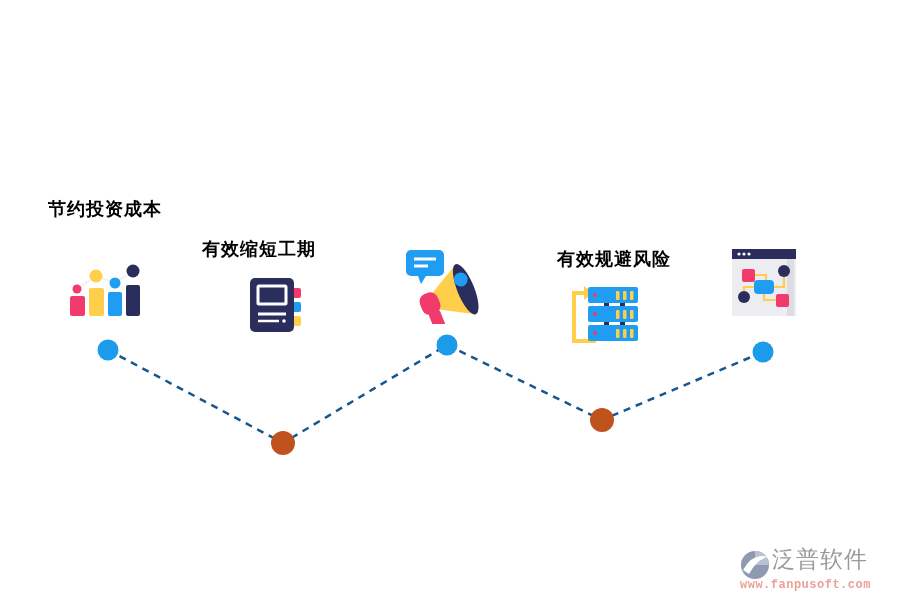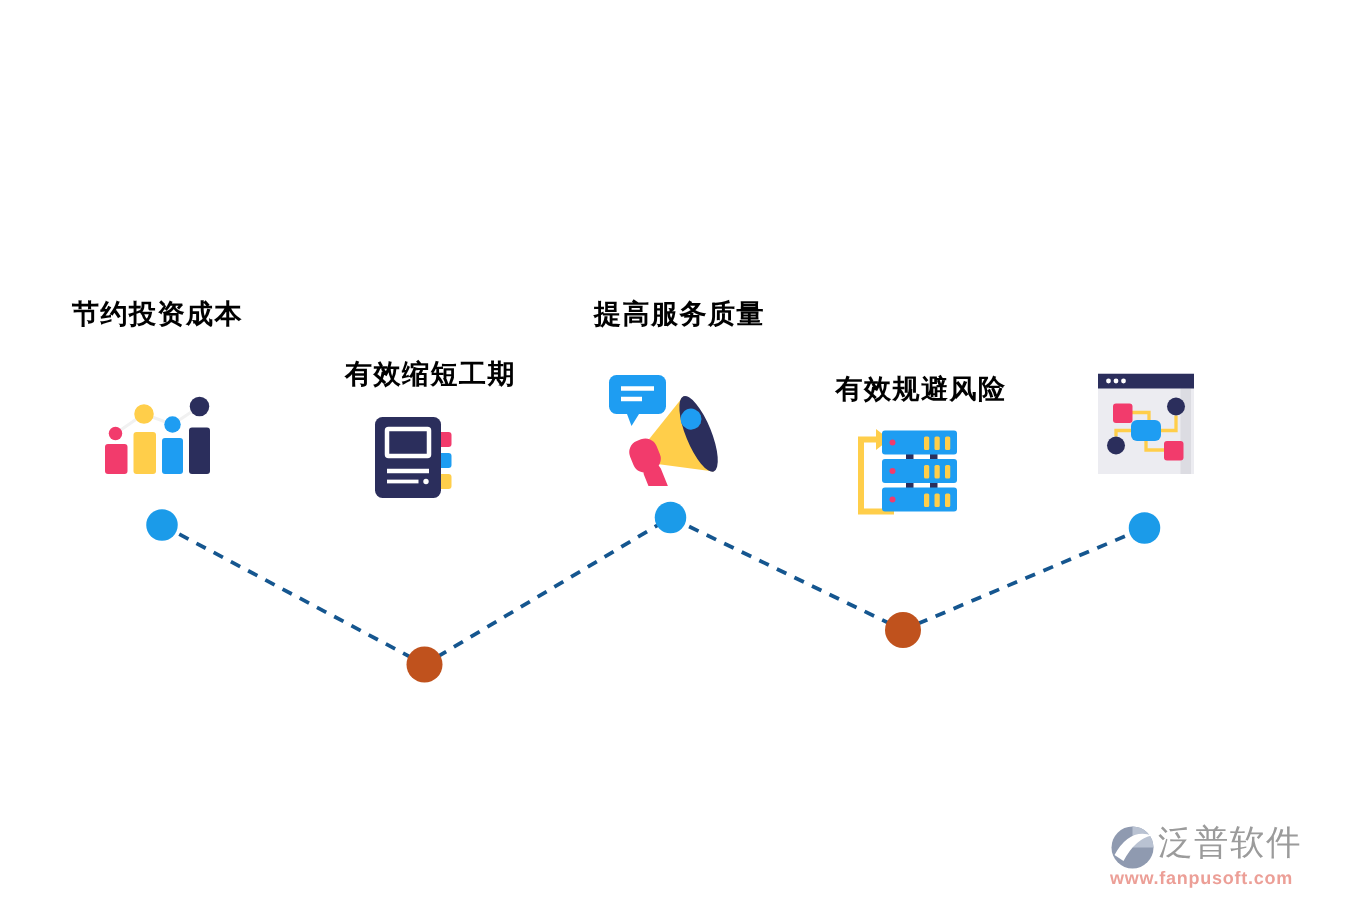--- a/index.html
+++ b/index.html
@@ -1,17 +1,17 @@
 <!DOCTYPE html>
 <html style="--pink: #f23b6c; --yellow: #ffce4a; --blue: #1e9df2; --navy: #2b2e5c; --dot_blue: #1b9be9; --dot_orange: #c0521d; --dash_line: #15568f;"><head>
 <meta charset="utf-8">
 <style>
   html,body{margin:0;padding:0;background:#fff;}
   #canvas{position:relative;width:900px;height:600px;background:#fff;overflow:hidden;
-          font-family:Liberation Sans, sans-serif;}
+          font-family:Liberation Mono, monospace;}
   .benefit-label{position:absolute;font-weight:bold;font-size:18px;color:#000;white-space:nowrap;
                  letter-spacing:1px;}
   .icon{position:absolute;}
   
   .f-pink{fill:var(--pink);}
   .f-yellow{fill:var(--yellow);}
   .f-blue{fill:var(--blue);}
   .f-navy{fill:var(--navy);}
   .f-white{fill:#ffffff;}
   .f-grey{fill:#ececf1;}
@@ -26,22 +26,21 @@
   .wm-brand{font-size:23px;color:#9b9b9b;letter-spacing:1px;line-height:1;margin-left:2px;}
   .wm-url{font-size:12px;font-weight:bold;color:#ec9f97;letter-spacing:0.5px;margin-top:-2px;
           }
 </style>
 </head>
 <body>
 
 <div id="canvas">
 
   <div class="benefit-label" style="left:48px;top:197px;">节约投资成本</div>
-  <div class="benefit-label" style="left:230px;top:237px;">有效缩短工期</div>
-  <div class="benefit-label" style="left:396px;top:197px;">提高服务质量</div>
+  <div class="benefit-label" style="left:202px;top:237px;">有效缩短工期</div>
   <div class="benefit-label" style="left:557px;top:247px;">有效规避风险</div>
 
   <svg class="icon" style="left:64px;top:258px;" width="76" height="60" viewBox="0 0 76 60">
     <polyline class="s-faint" stroke-width="2" points="13,31 32,18 51,25 69,13"></polyline>
     <rect class="f-pink" x="6" y="38" width="15" height="20" rx="2"></rect>
     <rect class="f-yellow" x="25" y="30" width="15" height="28" rx="2"></rect>
     <rect class="f-blue" x="44" y="34" width="14" height="24" rx="2"></rect>
     <rect class="f-navy" x="62" y="27" width="14" height="31" rx="2"></rect>
     <circle class="f-pink" cx="13" cy="31" r="4.5"></circle>
     <circle class="f-yellow" cx="32" cy="18" r="6.5"></circle>

